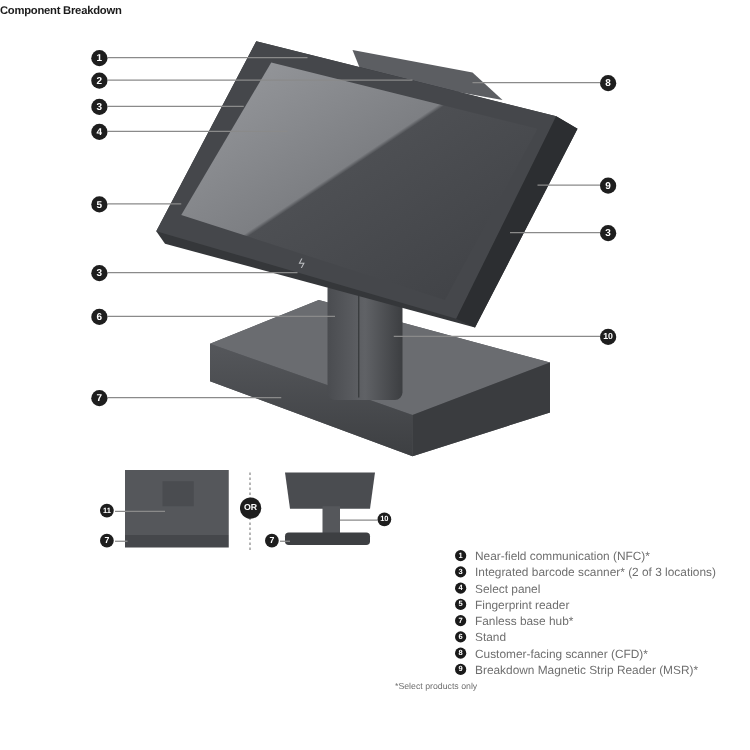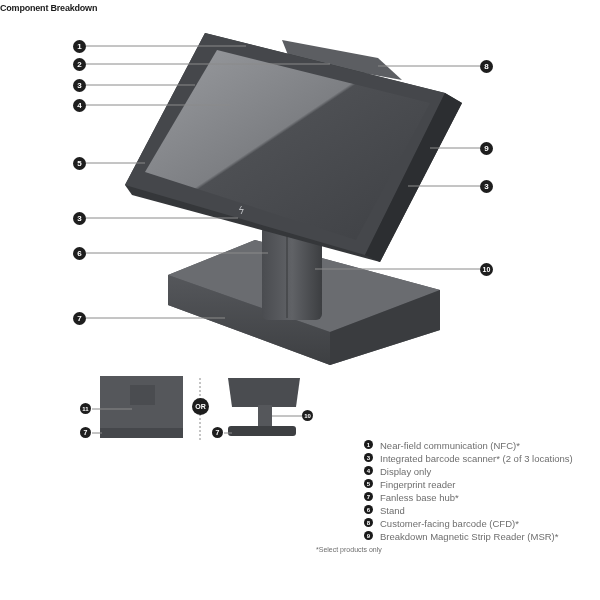--- a/index.html
+++ b/index.html
@@ -119,36 +119,36 @@
   <div class="legend-row">
       <span class="badge">1</span>
       <span class="legend-label">Near-field communication (NFC)*</span>
     </div>
   <div class="legend-row">
       <span class="badge">3</span>
       <span class="legend-label">Integrated barcode scanner* (2 of 3 locations)</span>
     </div>
   <div class="legend-row">
       <span class="badge">4</span>
-      <span class="legend-label">Display only</span>
+      <span class="legend-label">Select panel</span>
     </div>
   <div class="legend-row">
       <span class="badge">5</span>
       <span class="legend-label">Fingerprint reader</span>
     </div>
   <div class="legend-row">
       <span class="badge">7</span>
       <span class="legend-label">Fanless base hub*</span>
     </div>
   <div class="legend-row">
       <span class="badge">6</span>
       <span class="legend-label">Stand</span>
     </div>
   <div class="legend-row">
       <span class="badge">8</span>
-      <span class="legend-label">Customer-facing barcode (CFD)*</span>
+      <span class="legend-label">Customer-facing scanner (CFD)*</span>
     </div>
   <div class="legend-row">
       <span class="badge">9</span>
       <span class="legend-label">Breakdown Magnetic Strip Reader (MSR)*</span>
     </div>
   <div class="footnote">*Select products only</div>
 </div>
 
 </body></html>

